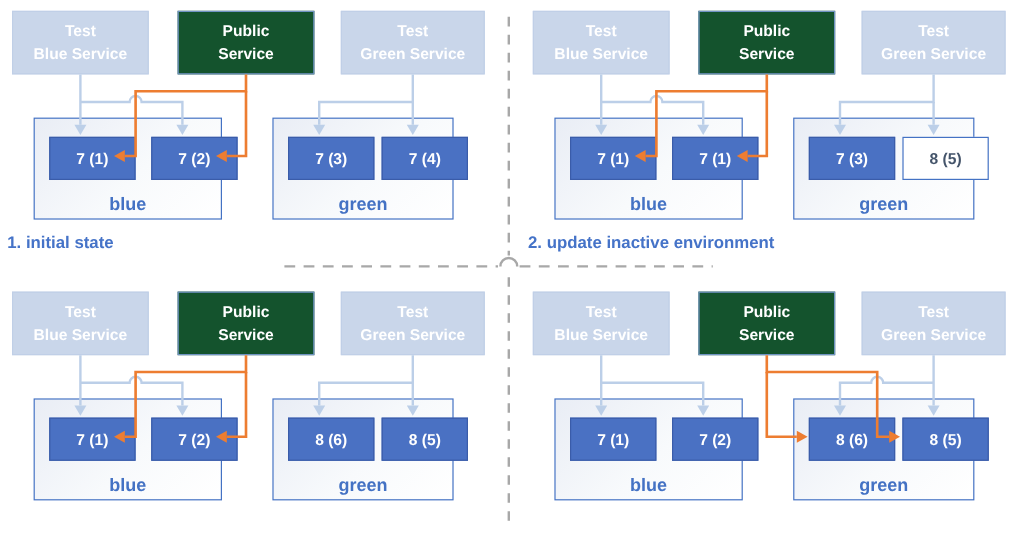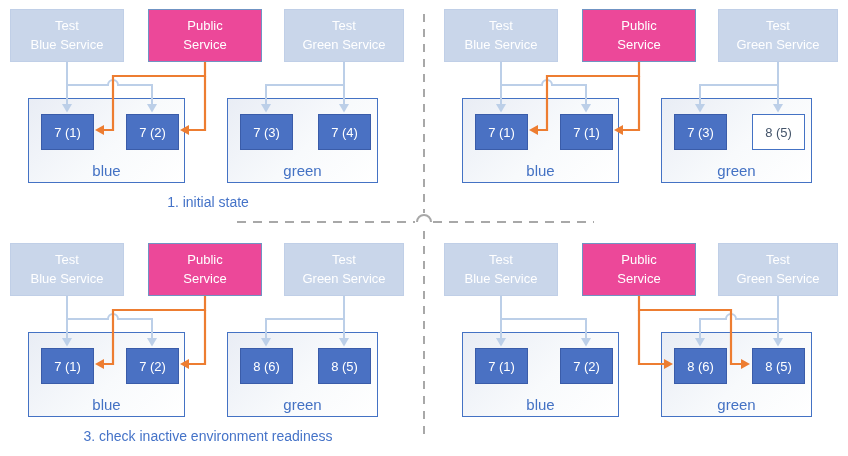--- a/index.html
+++ b/index.html
@@ -1,49 +1,49 @@
 <!DOCTYPE html>
 <html><head>
 <meta charset="utf-8">
 <style>
   html,body{margin:0;padding:0;background:#ffffff;}
   .canvas{
     position:relative;width:848px;height:456px;background:#ffffff;overflow:hidden;
     font-family:"Liberation Sans", sans-serif;
   }
   .dividers{position:absolute;left:0;top:0;}
-  .panel{position:absolute;width:404px;height:218px;}
+  .panel{position:absolute;width:404px;height:218px;font-weight:bold;}
   .svc{
     position:absolute;top:5px;height:53px;box-sizing:border-box;
     display:flex;flex-direction:column;align-items:center;justify-content:center;
     color:#ffffff;font-size:13px;line-height:1.42;text-align:center;
   }
   .svc-light{background:#c9d6ea;border:1px solid #c0cfe7;}
-  .svc-public{background:#ec4899;border:1px solid #7093c3;}
+  .svc-public{background:#14532d;border:1px solid #7093c3;}
   .env{
     position:absolute;top:94px;height:85px;box-sizing:border-box;
     border:1.6px solid #4472c4;
     background:linear-gradient(135deg,#e9edf5 0%,#f8fafc 55%,#ffffff 100%);
   }
   .pod{
-    position:absolute;top:15px;width:53px;height:36px;box-sizing:border-box;
+    position:absolute;top:15px;width:72px;height:36px;box-sizing:border-box;
     background:#4a71c3;border:1px solid #3a5ca9;
     display:flex;align-items:center;justify-content:center;
     color:#ffffff;font-size:13px;
   }
   .pod-outline{
     background:#ffffff;border:1.4px solid #4472c4;color:#44546a;
   }
   .env-label{
     position:absolute;left:0;right:0;bottom:3px;text-align:center;
     color:#4472c4;font-size:15px;
   }
   .arrows{position:absolute;left:0;top:0;pointer-events:none;}
   .caption{
-    position:absolute;left:0;top:190px;width:100%;text-align:center;
+    position:absolute;left:0;top:190px;width:100%;
     color:#4573c8;font-size:14px;
   }
 </style>
 </head>
 <body>
 
 <div class="canvas">
 
   <svg class="dividers" width="848" height="456" viewBox="0 0 848 456">
     <path d="M424,14 V213" stroke="#a8a8a8" stroke-width="2" stroke-dasharray="8 7" fill="none"></path>
@@ -147,20 +147,21 @@
       </g>
       <g stroke="#ed7d31" stroke-width="2.2" fill="none">
         <path d="M199,58 V72 H107 V126 H98"></path>
         <path d="M199,72 V126 H183"></path>
       </g>
       <g fill="#ed7d31">
         <polygon points="98,121 98,131 89,126"></polygon>
         <polygon points="183,121 183,131 174,126"></polygon>
       </g>
     </svg>
+    <div class="caption">2. update inactive environment</div>
   </section>
 
   <section class="panel" style="left:6px;top:238px;">
     <div class="svc svc-light" style="left:4px;width:114px;">
       <span>Test</span>
       <span>Blue Service</span>
     </div>
     <div class="svc svc-public" style="left:142px;width:114px;">
       <span>Public</span>
       <span>Service</span>
@@ -198,21 +199,20 @@
       </g>
       <g stroke="#ed7d31" stroke-width="2.2" fill="none">
         <path d="M199,58 V72 H107 V126 H98"></path>
         <path d="M199,72 V126 H183"></path>
       </g>
       <g fill="#ed7d31">
         <polygon points="98,121 98,131 89,126"></polygon>
         <polygon points="183,121 183,131 174,126"></polygon>
       </g>
     </svg>
-    <div class="caption">3. check inactive environment readiness</div>
   </section>
 
   <section class="panel" style="left:440px;top:238px;">
     <div class="svc svc-light" style="left:4px;width:114px;">
       <span>Test</span>
       <span>Blue Service</span>
     </div>
     <div class="svc svc-public" style="left:142px;width:114px;">
       <span>Public</span>
       <span>Service</span>

